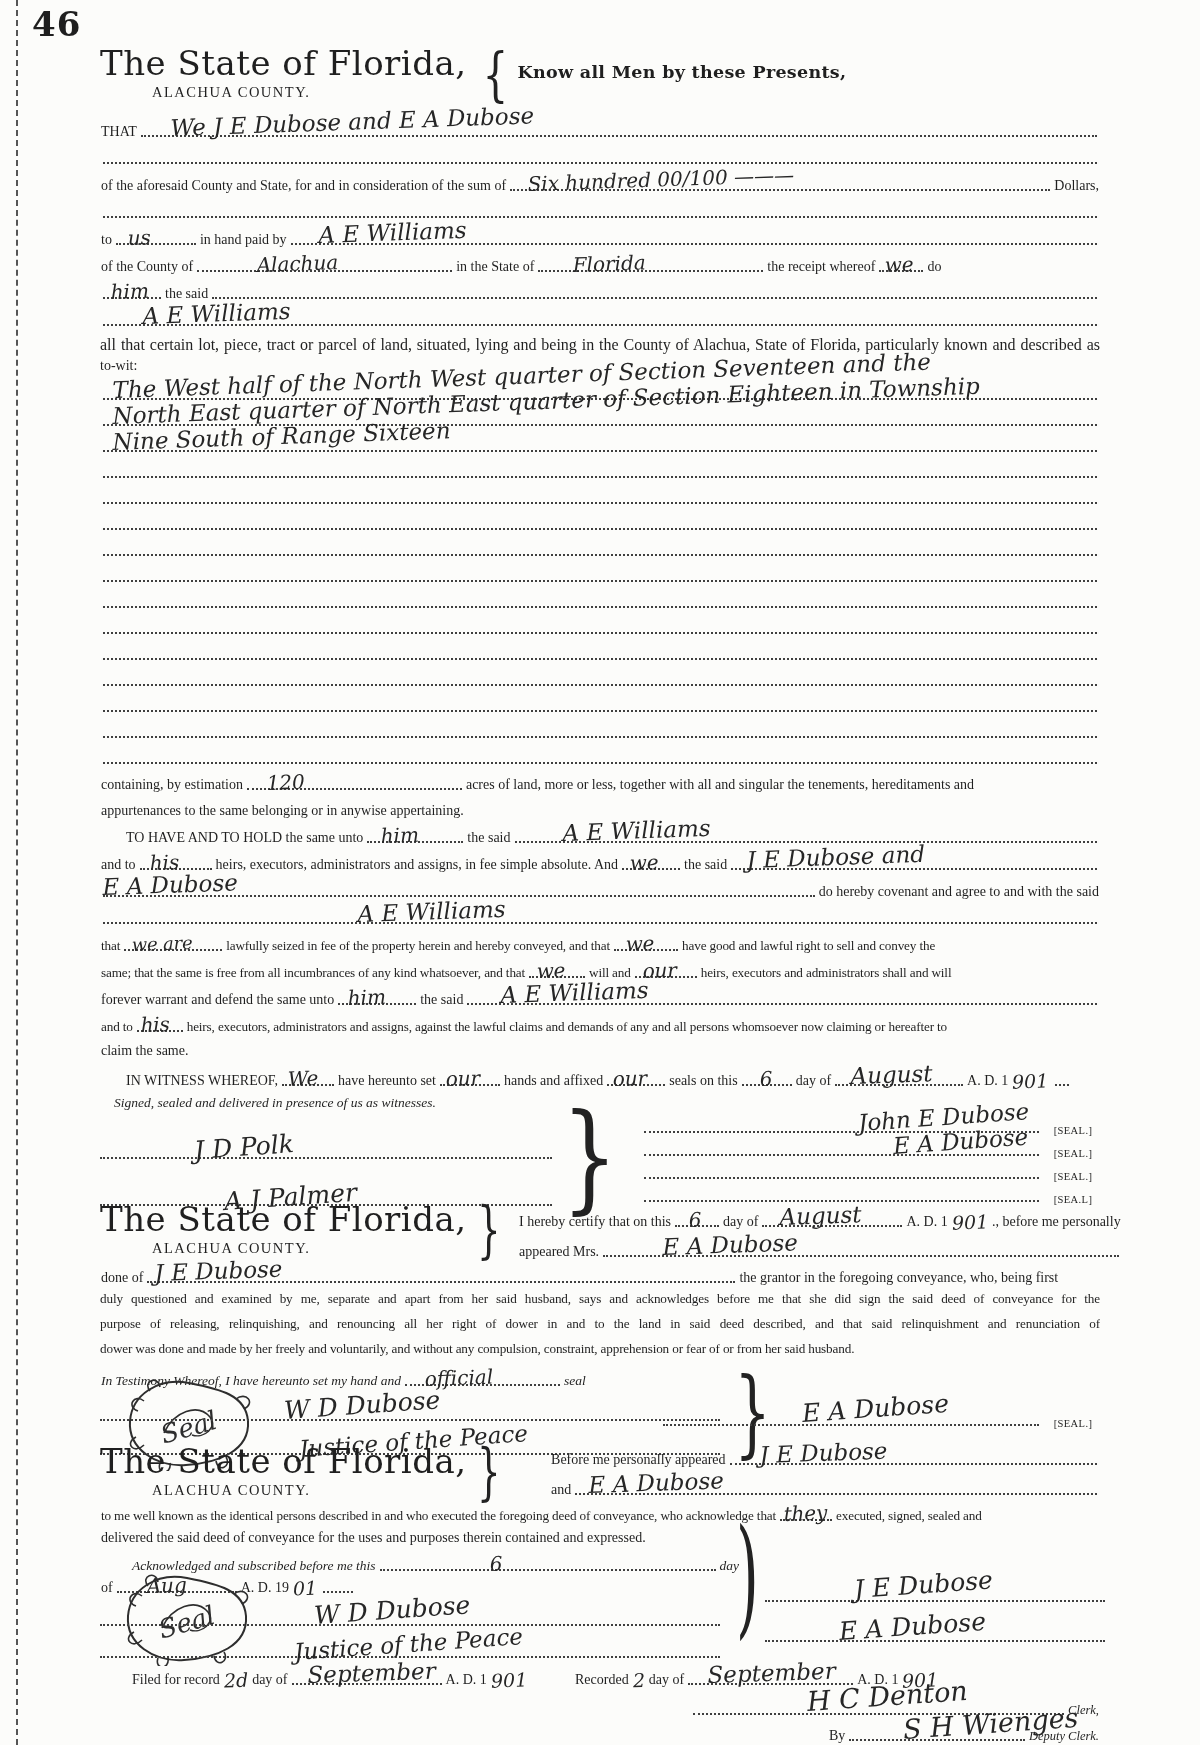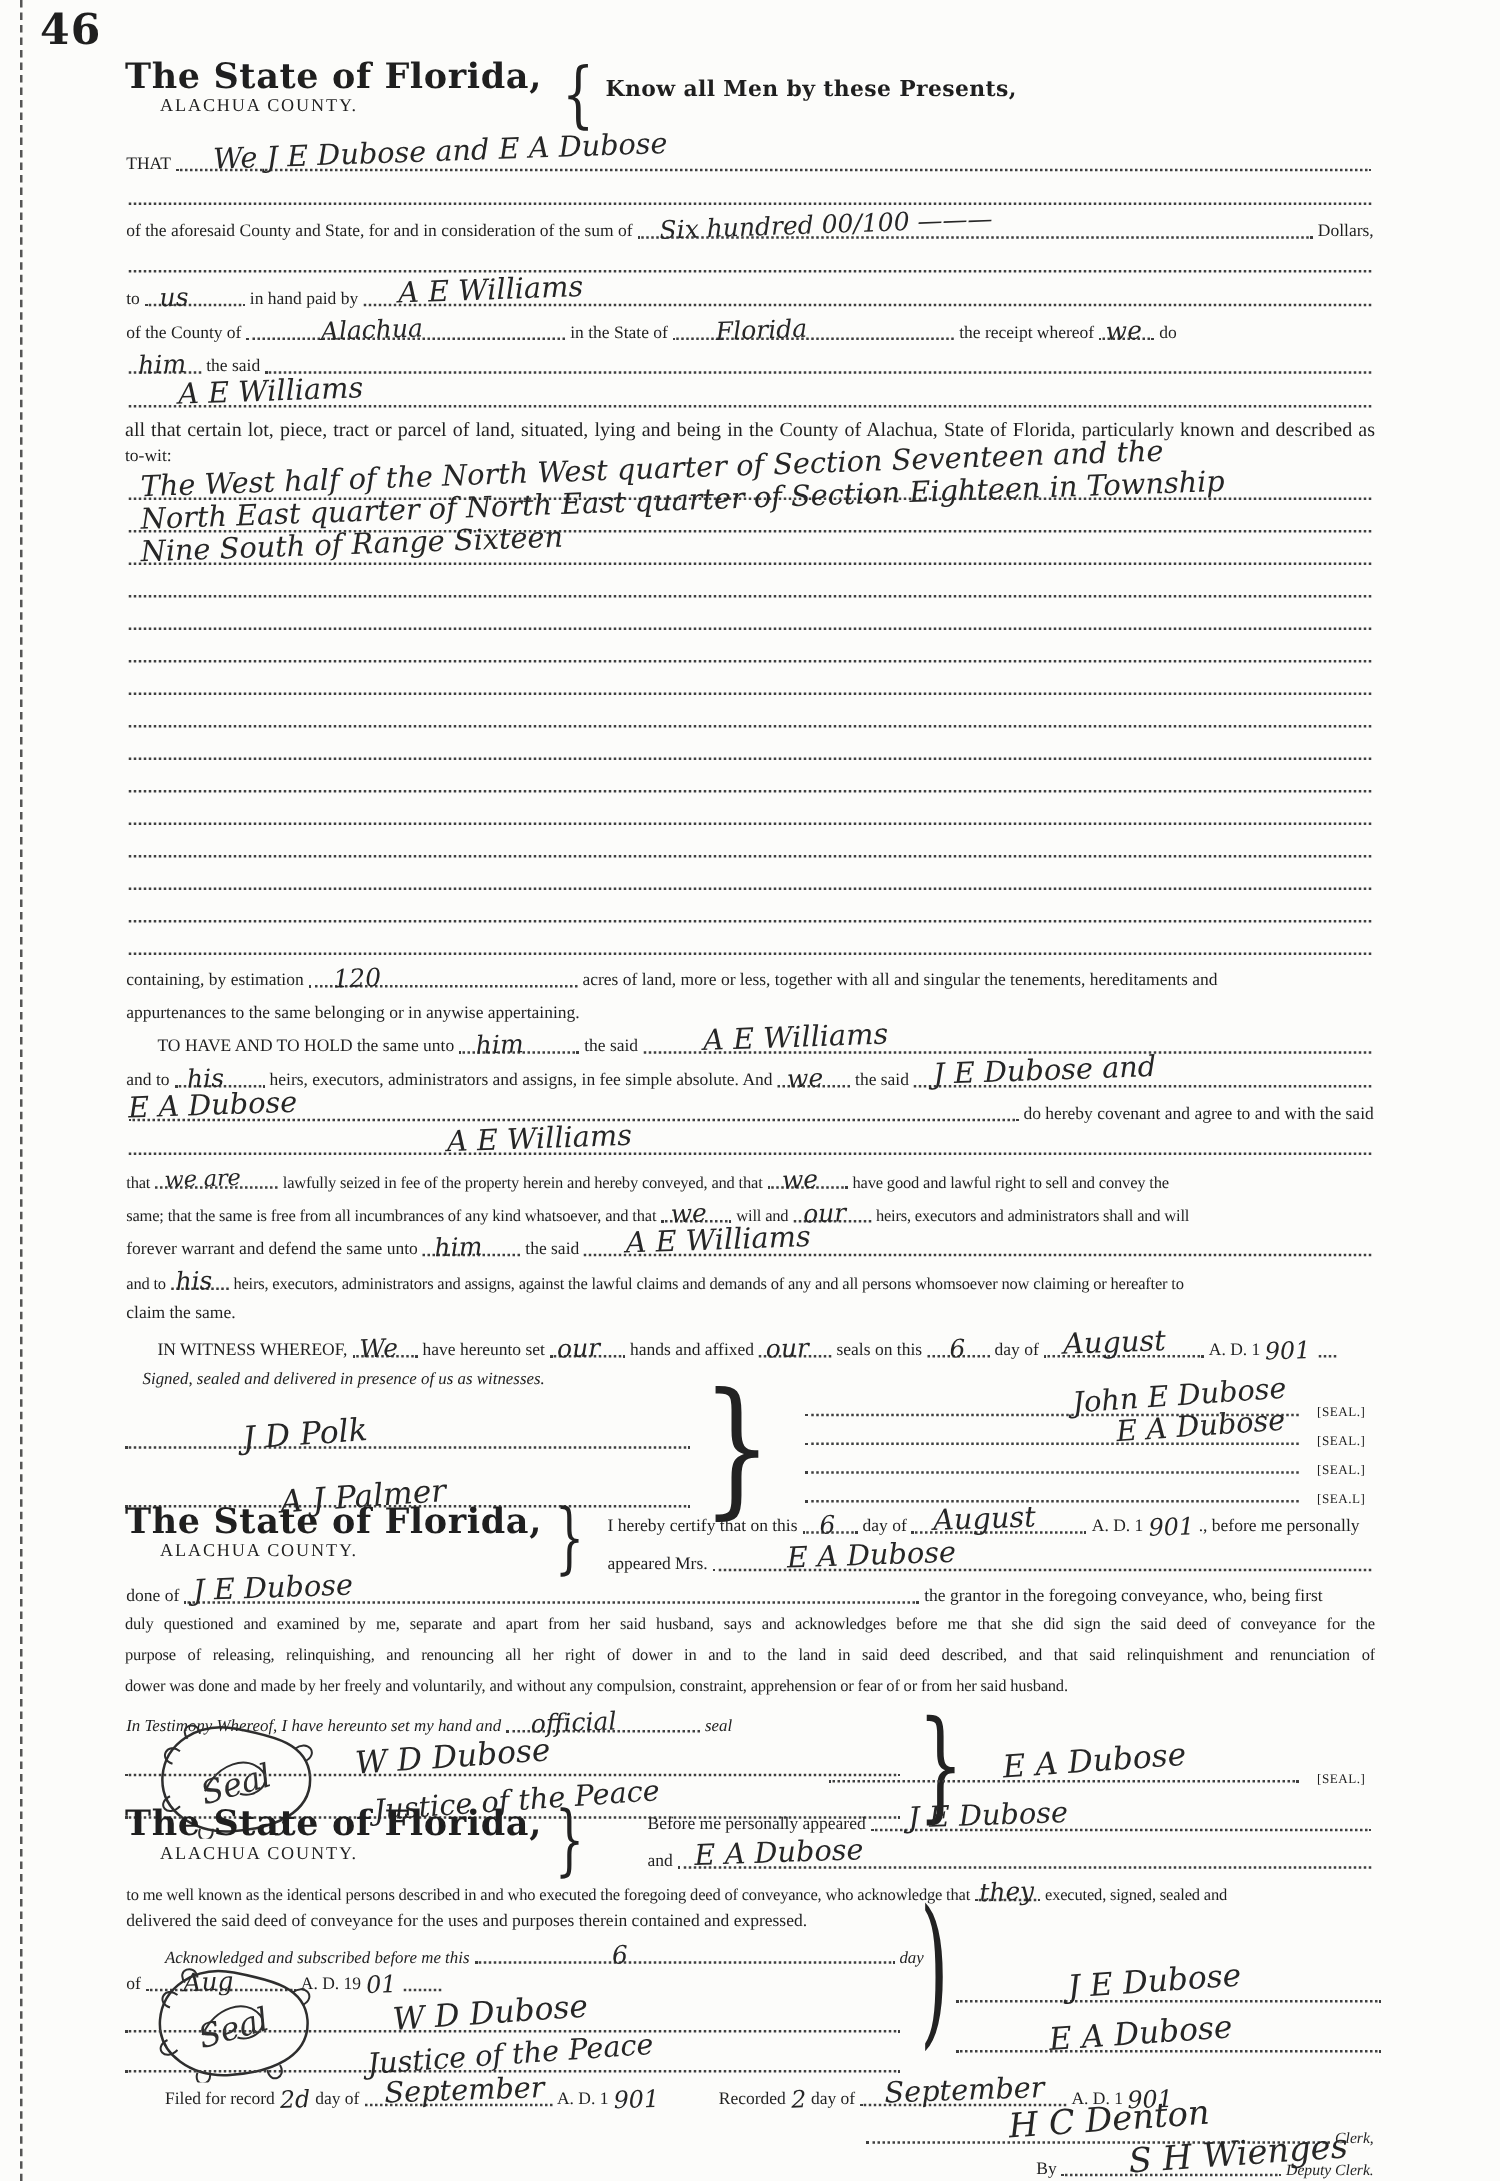--- a/index.html
+++ b/index.html
@@ -7,22 +7,22 @@
     width:1200px;height:1745px;position:relative;overflow:hidden;
     background:#fcfcfa;color:#1f1f1f;
     font-family:"Liberation Serif", serif;
   }
   .edge{position:absolute;left:16px;top:0;bottom:0;border-left:2px dashed #555}
   .pagenum{position:absolute;top:4px;left:32px;font-family:"DejaVu Serif",serif;font-weight:bold;font-size:34px;letter-spacing:1px}
   #doc{position:absolute;left:100px;top:46px;width:1000px}
   .abs{position:absolute;left:100px;width:1000px}
 
   
-  .hstate{font-family:"DejaVu Serif",serif;font-weight:bold;font-size:28px;line-height:1.05;letter-spacing:.5px;white-space:nowrap}
-  .hcounty{font-size:14.5px;letter-spacing:1.5px;margin-left:28px;margin-top:2px;white-space:nowrap}
+  .hstate{font-family:"DejaVu Serif",serif;font-weight:normal;font-size:34px;line-height:1.05;letter-spacing:.5px;white-space:nowrap}
+  .hcounty{font-size:14.5px;letter-spacing:1.5px;margin-left:52px;margin-top:2px;white-space:nowrap}
   .banner{font-family:"DejaVu Serif",serif;font-weight:bold;font-size:17.5px;letter-spacing:.3px;white-space:nowrap}
   .brace{font-family:"DejaVu Serif",serif;font-weight:300;color:#222}
 
   
   .fl{display:flex;align-items:flex-end;height:27px;font-size:14px;white-space:nowrap;overflow:visible}
   .h22{height:22px}.h24{height:24px}.h26{height:26px}.h28{height:28px}.h30{height:30px}
   .sm{font-size:13.2px;letter-spacing:-.15px}
   .lb{white-space:nowrap;padding:0 1px}
   .it{font-style:italic}
   .just{text-align:justify;text-align-last:justify;white-space:normal;display:block;line-height:26px;height:26px;overflow:hidden}

